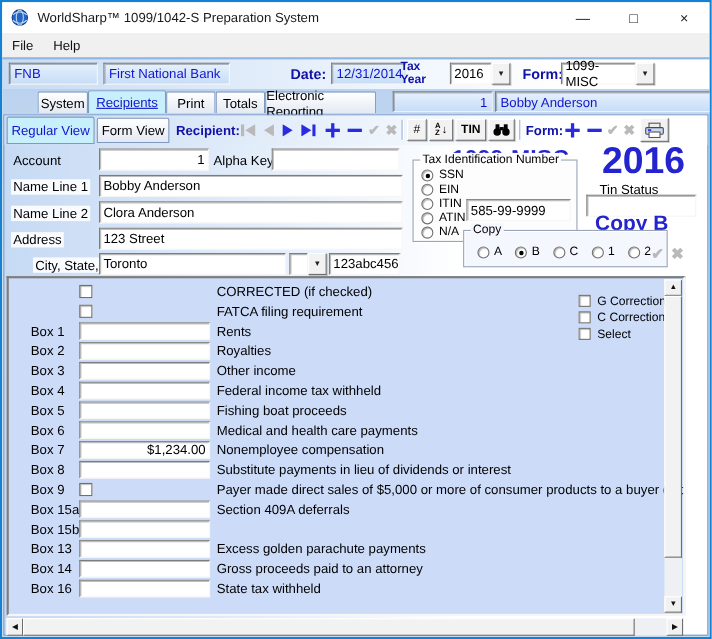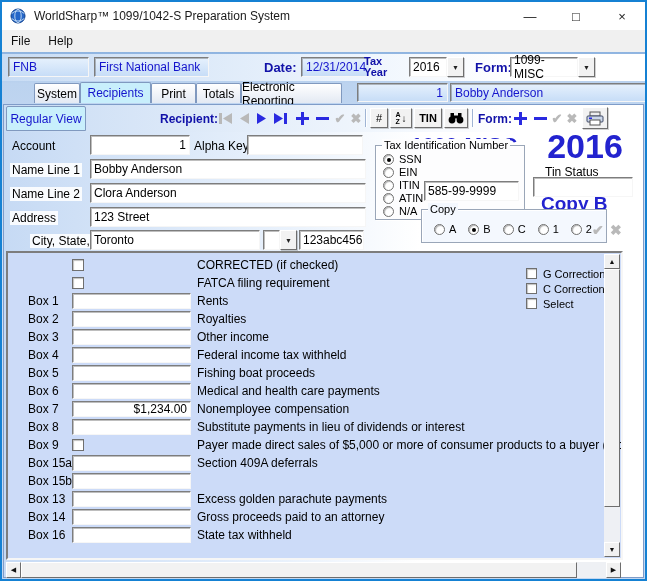--- a/index.html
+++ b/index.html
@@ -131,32 +131,33 @@
       </div>
       <span class="lbl-blue" style="left:473px;top:6px;">Form:</span>
       <div class="combo" style="left:508px;width:85px;">
         <div class="combo-text sunken" style="width:68px;">1099-MISC</div>
         <div class="combo-btn raised">▼</div>
       </div>
     </div>
 
     <div class="tabs">
       <div class="tab" style="left:4px;width:46px;">System</div>
-      <div class="tab active" style="left:50px;width:71px;">Recipients</div>
+      <div class="tab active" style="left:50px;width:71px;text-decoration:underline;">Recipients</div>
       <div class="tab" style="left:121px;width:45px;">Print</div>
       <div class="tab" style="left:166px;width:45px;">Totals</div>
       <div class="tab" style="left:211px;width:101px;">Electronic Reporting</div>
       <div class="fld sunken blue-fld" style="left:327px;top:1px;width:91px;height:19px;justify-content:flex-end;">1</div>
       <div class="fld sunken blue-fld" style="left:420px;top:1px;width:204px;height:19px;">Bobby Anderson</div>
     </div>
 
     <div class="main-panel">
 
       <div class="subtabs">
         <div class="subtab active" style="left:2px;top:1px;width:80px;height:25px;">Regular View</div>
+        <div class="subtab" style="left:84px;top:2px;width:66px;height:23px;">Form View</div>
         <span class="lbl-blue" style="left:156px;top:7px;font-size:12px;">Recipient:</span>
 
         <span class="nav-ic" style="left:214px;">
             <svg width="14" height="11">
               <rect x="0" y="0" width="3" height="11" fill="#b9b9b9"></rect>
               <polygon points="13,0 13,11 4,5.5" fill="#b9b9b9"></polygon>
             </svg>
           </span>
         <span class="nav-ic" style="left:232px;">
             <svg width="12" height="11">

